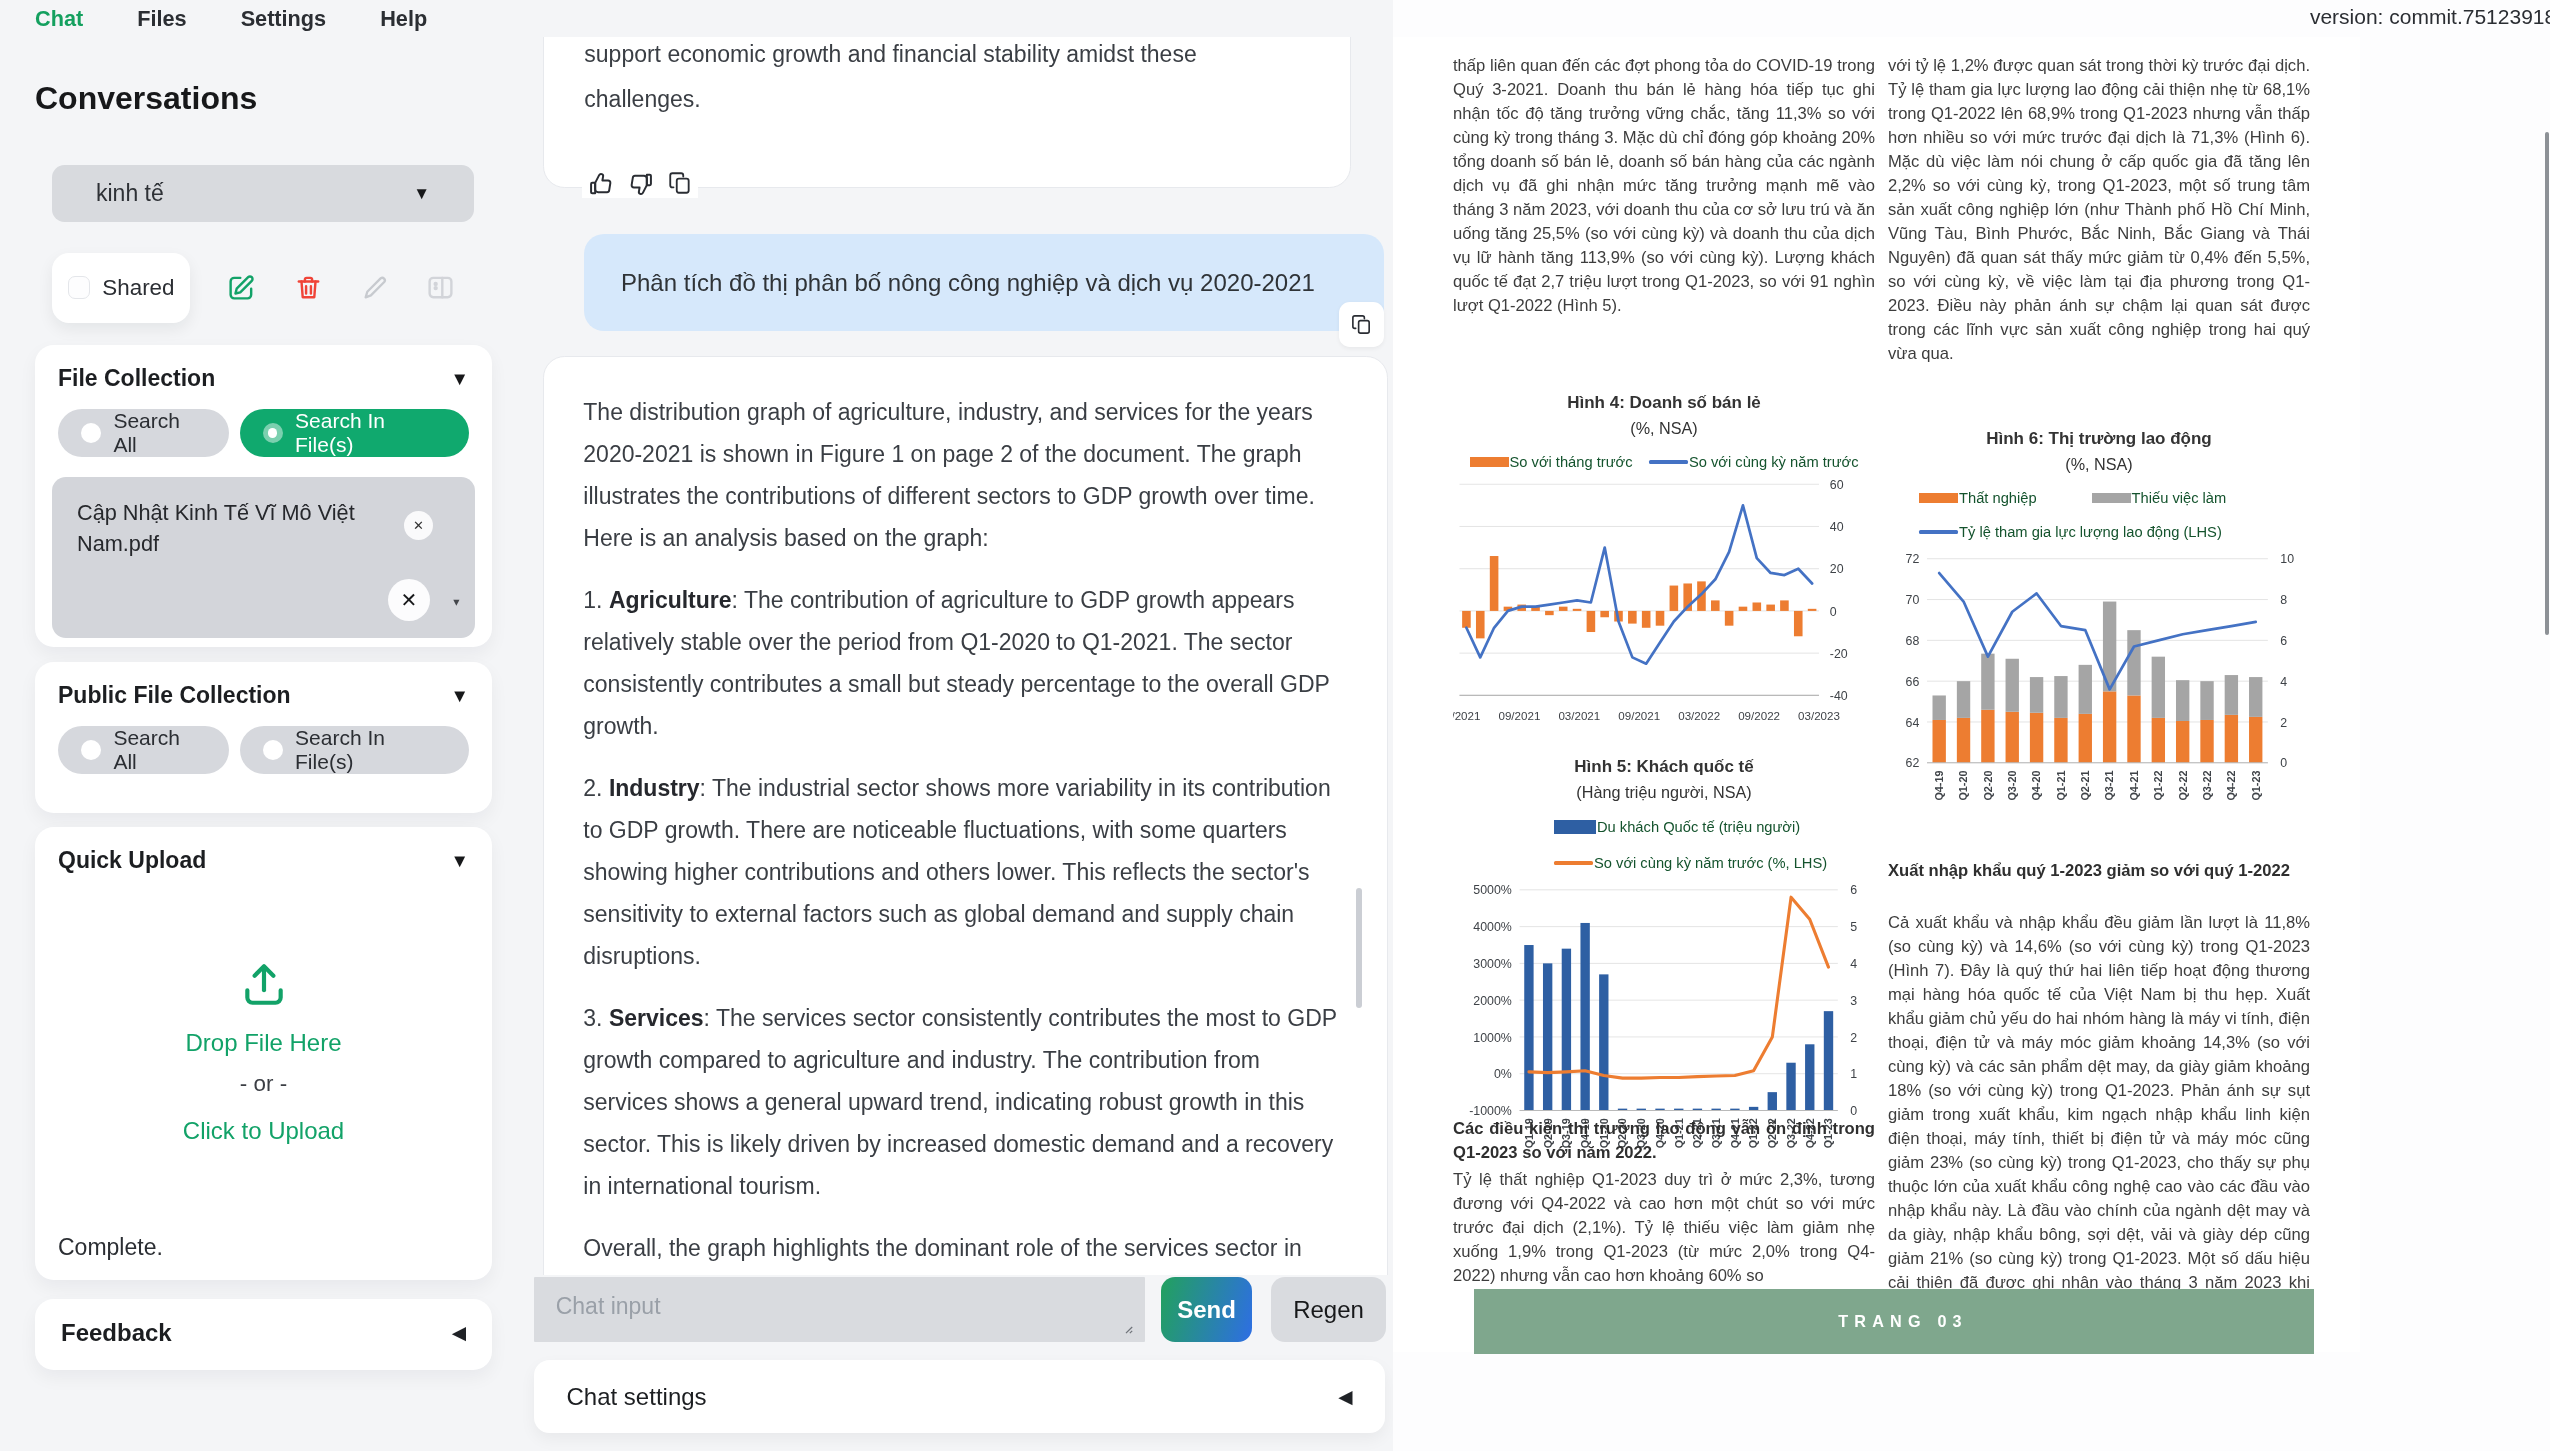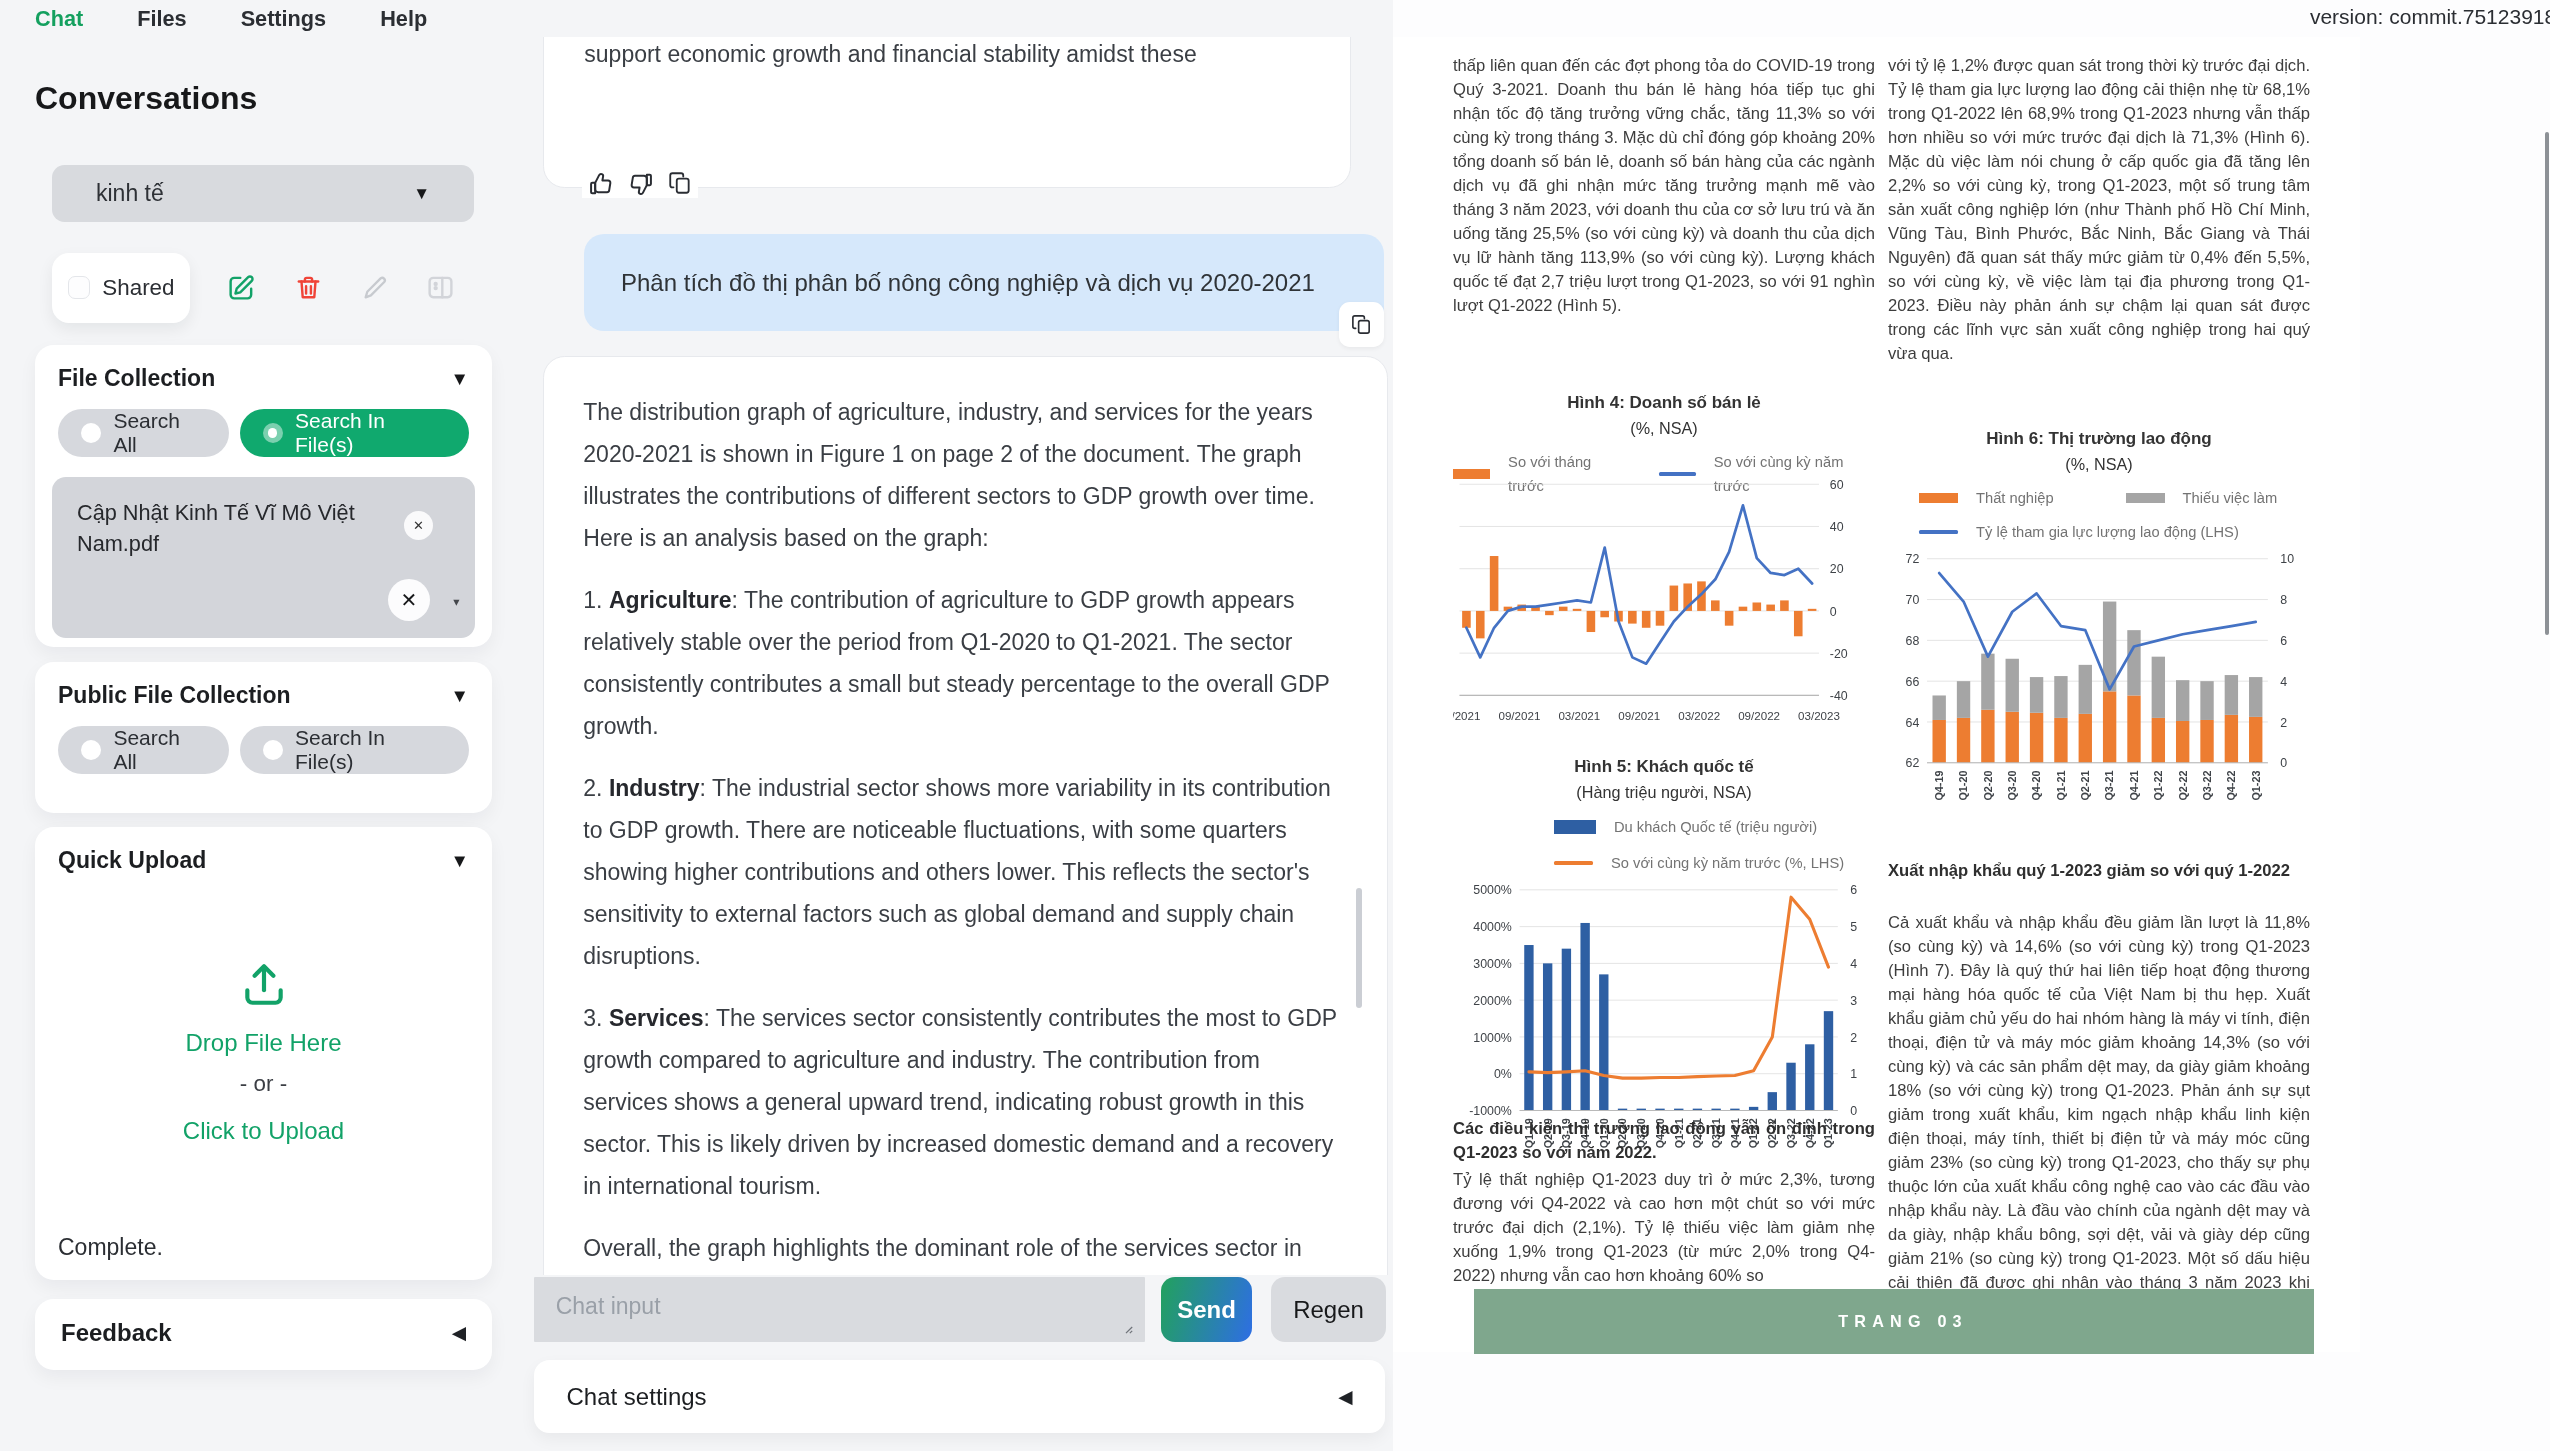--- a/index.html
+++ b/index.html
@@ -79,21 +79,21 @@
 
   
   .pdf-pane { position:absolute; left:1393px; top:0; width:1158px; height:1452px; background:#fdfdfe; }
   .pdf-page { position:absolute; left:0; top:37px; width:967px; height:1315px; background:#fff; }
   .pdf-col { position:absolute; top:0; width:422px; font-size:16.6px; line-height:24px; color:#3d3d3d; }
   .col-l { left:60px; } .col-r { left:495px; }
   .pdf-col p.just { text-align:justify; }
   .fig-title { text-align:center; font-weight:700; color:#333; font-size:17px; }
   .fig-sub { text-align:center; color:#333; font-size:16.2px; }
   .pdf-h { font-weight:700; color:#2f2f2f; text-align:justify; }
-  .pdf-legend { display:flex; align-items:center; gap:18px; font-size:14.7px; color:#737373; }
+  .pdf-legend { display:flex; align-items:center; gap:1px; font-size:14.7px; color:#14532d; }
   .pdf-legend.center { justify-content:center; }
   .sw { display:inline-block; width:39px; height:10.8px; }
   .sw.orange { background:#ED7D31; } .sw.gray { background:#A5A5A5; }
   .sw.bluebar { background:#2E5FA3; height:14px; width:42px; }
   .ln { display:inline-block; width:39px; height:3.1px; border-radius:1.5px; }
   .ln.blue { background:#4472C4; } .ln.orange { background:#ED7D31; }
   .abs { position:absolute; }
   .trang { position:absolute; left:81px; top:1252px; width:840px; height:65px; background:#7fa78d; color:#fff;
            display:flex; align-items:center; justify-content:center; font-size:16.2px; font-weight:700; letter-spacing:6.2px;padding-left:18px; }
   .extract { position:absolute; left:7.7px; top:1360px; width:1145px; font-size:21.7px; line-height:43px; color:#33363b; }
@@ -218,20 +218,21 @@
     <div class="fb-row">
       <span class="hd">Feedback</span>
       <span class="caret">◀</span>
     </div>
   </div>
 </aside>
 
 <main class="chat-col">
   <div class="bubble-ai b1">
     <div>support economic growth and financial stability amidst these</div>
+    <div>challenges.</div>
   </div>
   <div class="msg-actions">
     <span>
       <svg class="icon" width="28" height="28" viewBox="0 0 24 24" fill="none" stroke="#2a2d33" stroke-width="1.7" stroke-linecap="round" stroke-linejoin="round">
         <path d="M7 11v9H4.5a1 1 0 0 1-1-1v-7a1 1 0 0 1 1-1H7z"></path>
           <path d="M7 11l3.4-6.6a1.9 1.9 0 0 1 2.3-.9c.8.3 1.3 1.1 1.1 2L13.2 9h4.9a1.9 1.9 0 0 1 1.9 2.2l-1 6.2a1.9 1.9 0 0 1-1.9 1.6H9.5A2.5 2.5 0 0 1 7 16.5V11z"></path>
       </svg>
     </span>
     <span>
       <svg class="icon" width="28" height="28" viewBox="0 0 24 24" fill="none" stroke="#2a2d33" stroke-width="1.7" stroke-linecap="round" stroke-linejoin="round" transform="rotate(180)">

